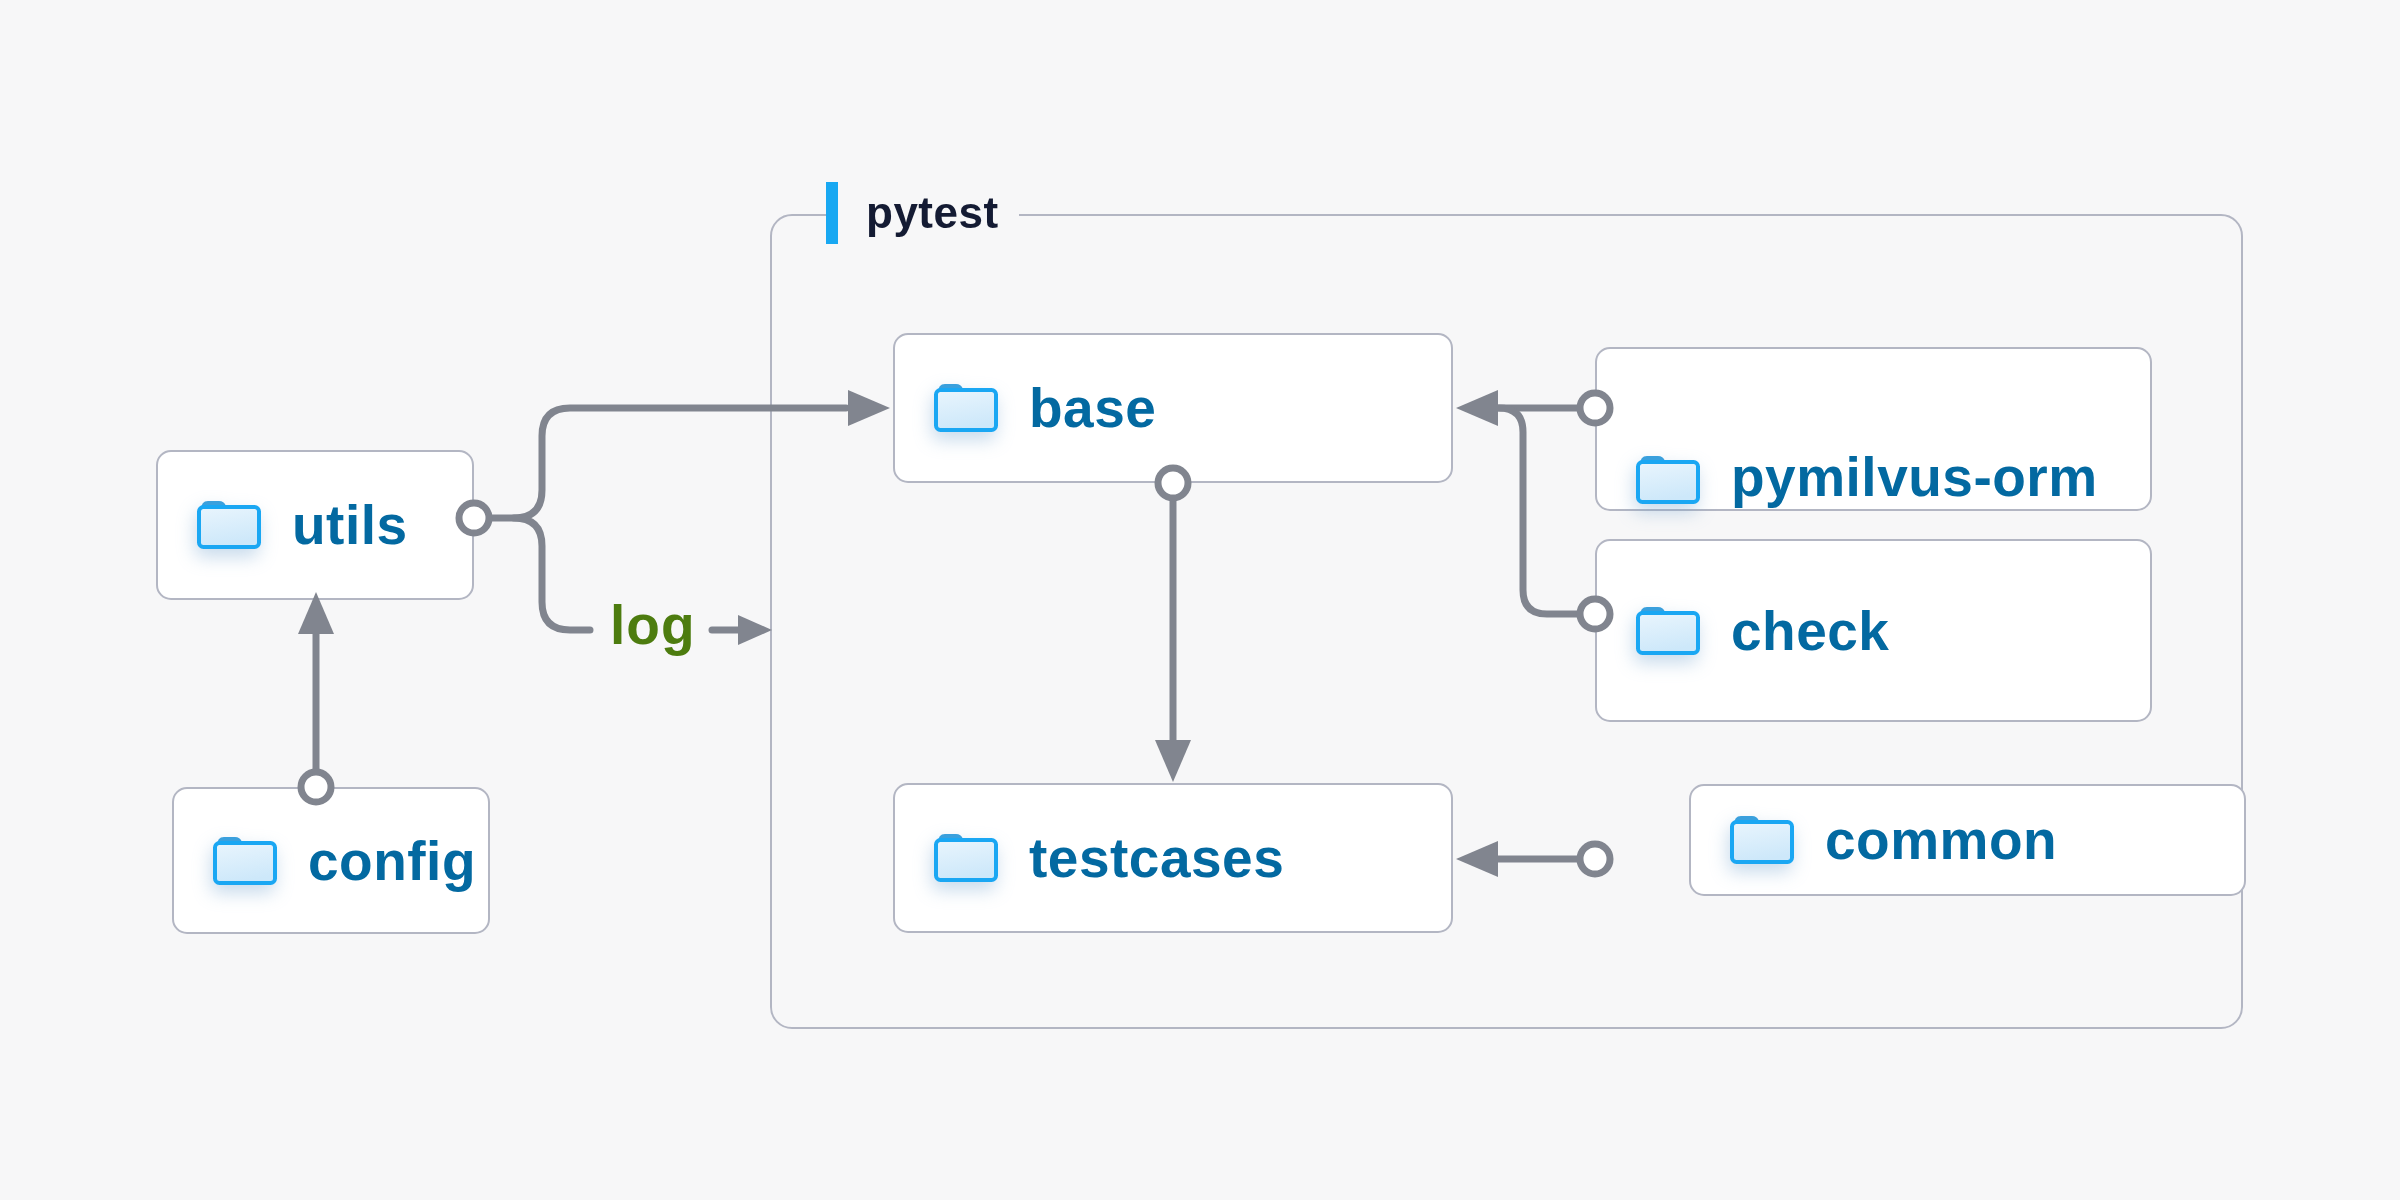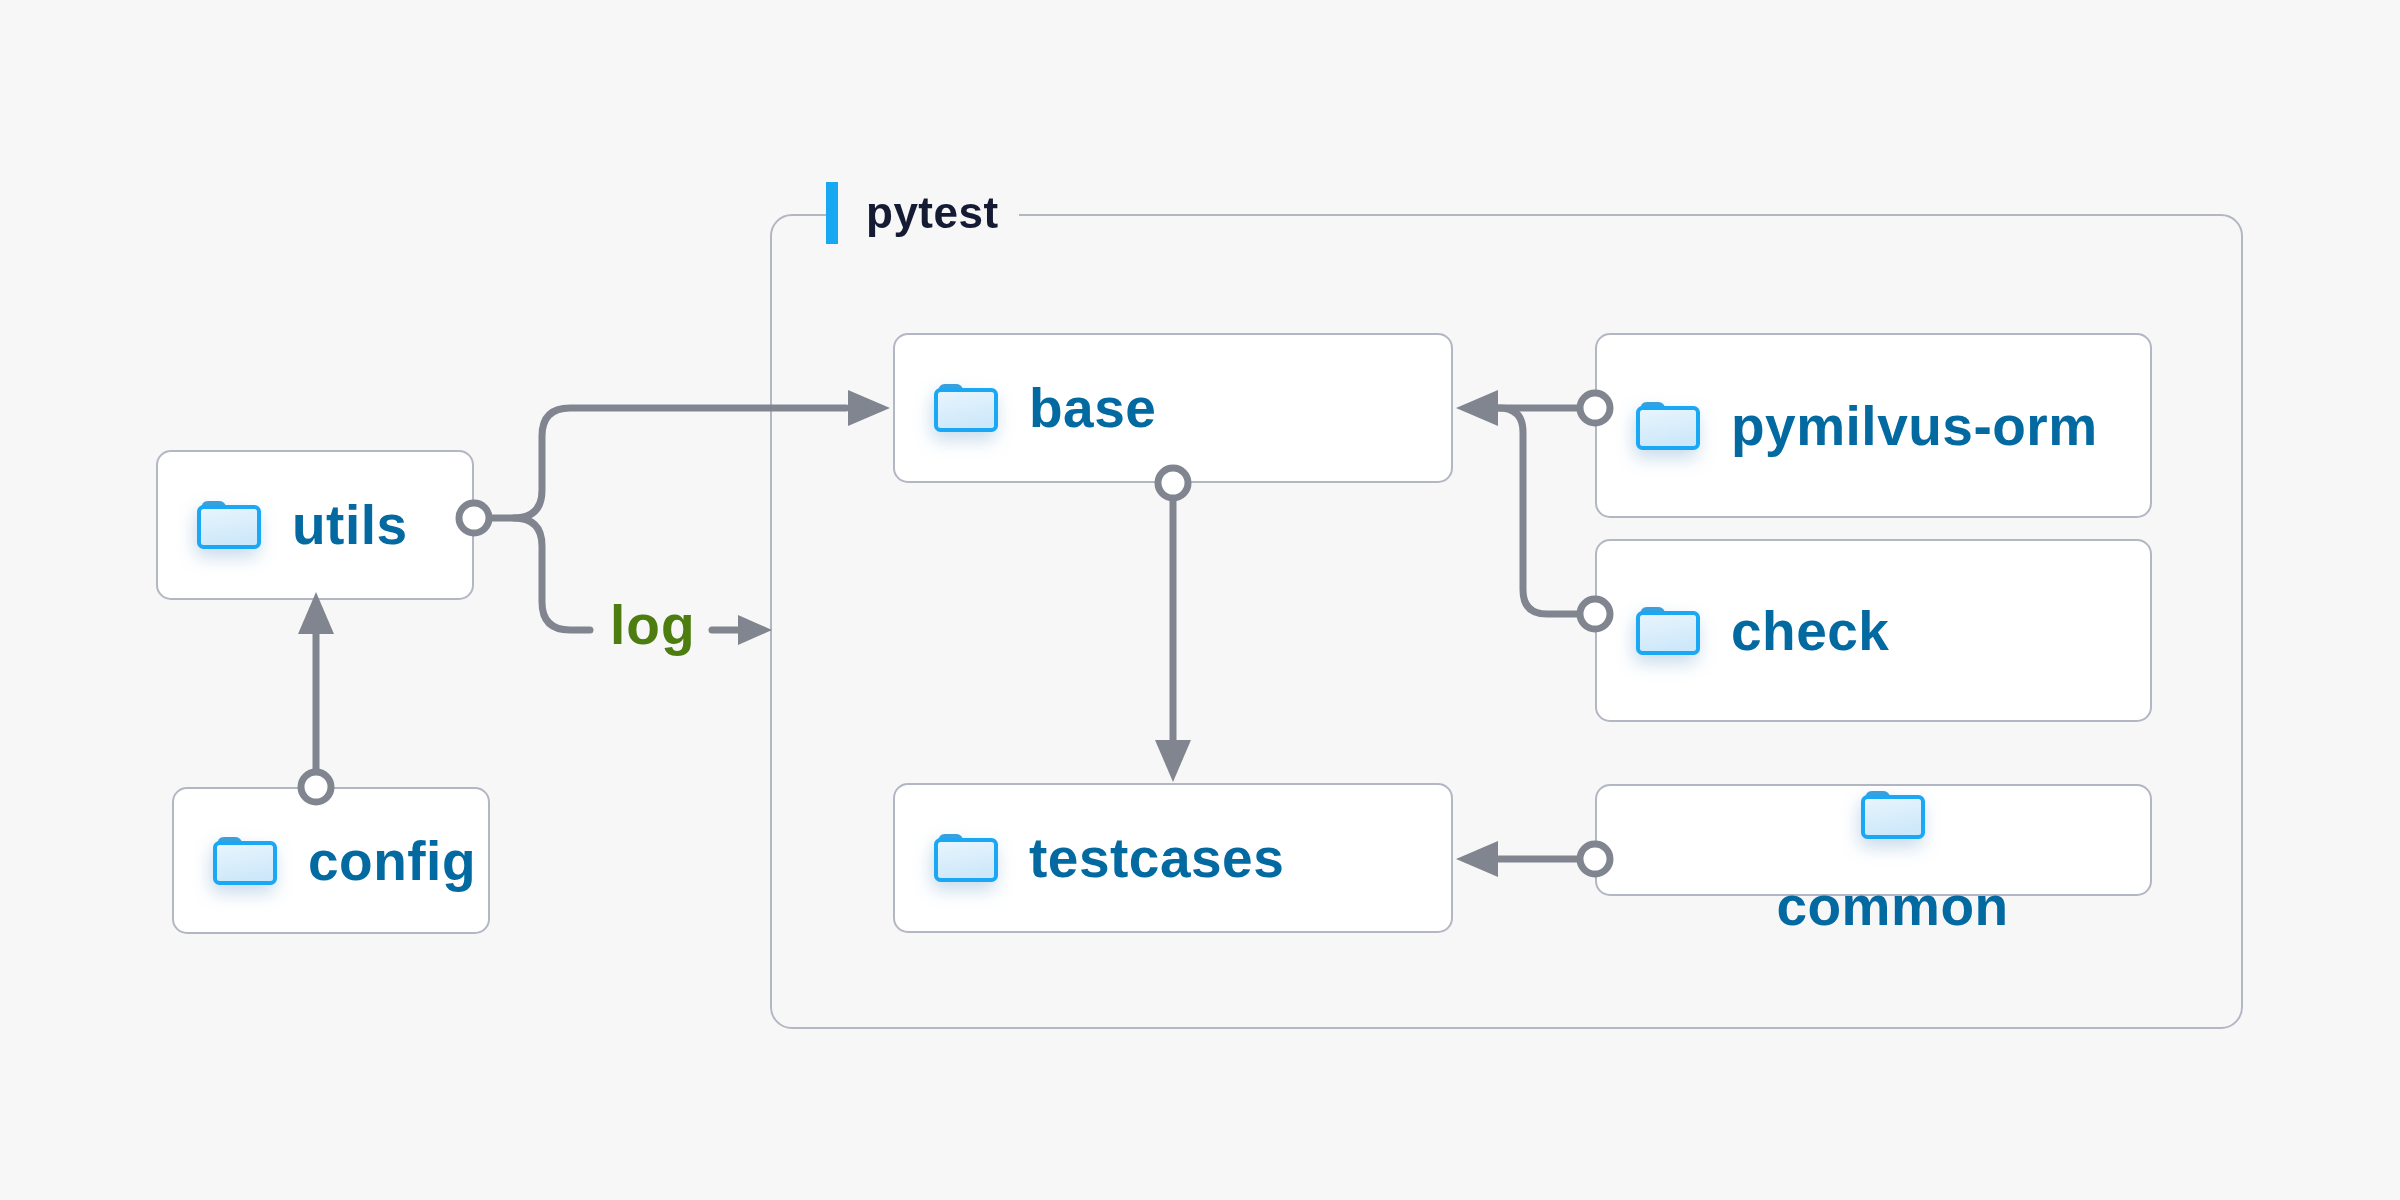--- a/index.html
+++ b/index.html
@@ -40,23 +40,23 @@
     font-size:55px;font-weight:700;color:#0369a1;letter-spacing:.5px;
     white-space:nowrap;
   }
   .folder{width:66px;height:54px;flex:0 0 auto;
     filter:drop-shadow(-2px 8px 9px rgba(110,160,205,.38));}
 
   #node-utils     {left:156px;top:443px;width:318px;height:150px;margin-top:7px;}
   #node-config    {left:172px;top:787px;width:318px;height:147px;}
   #node-base      {left:893px;top:333px;width:560px;height:150px;}
   #node-testcases {left:893px;top:783px;width:560px;height:150px;}
-  #node-pymilvus  {left:1595px;top:333px;width:557px;height:185px;}
+  #node-pymilvus  {left:1595px;top:347px;width:557px;height:164px;align-items:flex-end;}
   #node-check     {left:1595px;top:539px;width:557px;height:183px;}
-  #node-common    {left:1595px;top:784px;width:557px;height:112px;flex-direction:column;}
+  #node-common    {left:1689px;top:784px;width:557px;height:112px;}
 
   
   .edge-label{
     position:absolute;left:610px;top:628px;transform:translateY(-54%);
     font-size:55px;font-weight:600;color:#4d7c0f;letter-spacing:1px;
     z-index:3;
   }
 
   svg.wires{position:absolute;inset:0;z-index:3;pointer-events:none;}
   .wire{stroke:#81858f;stroke-width:7;fill:none;stroke-linecap:round;}

